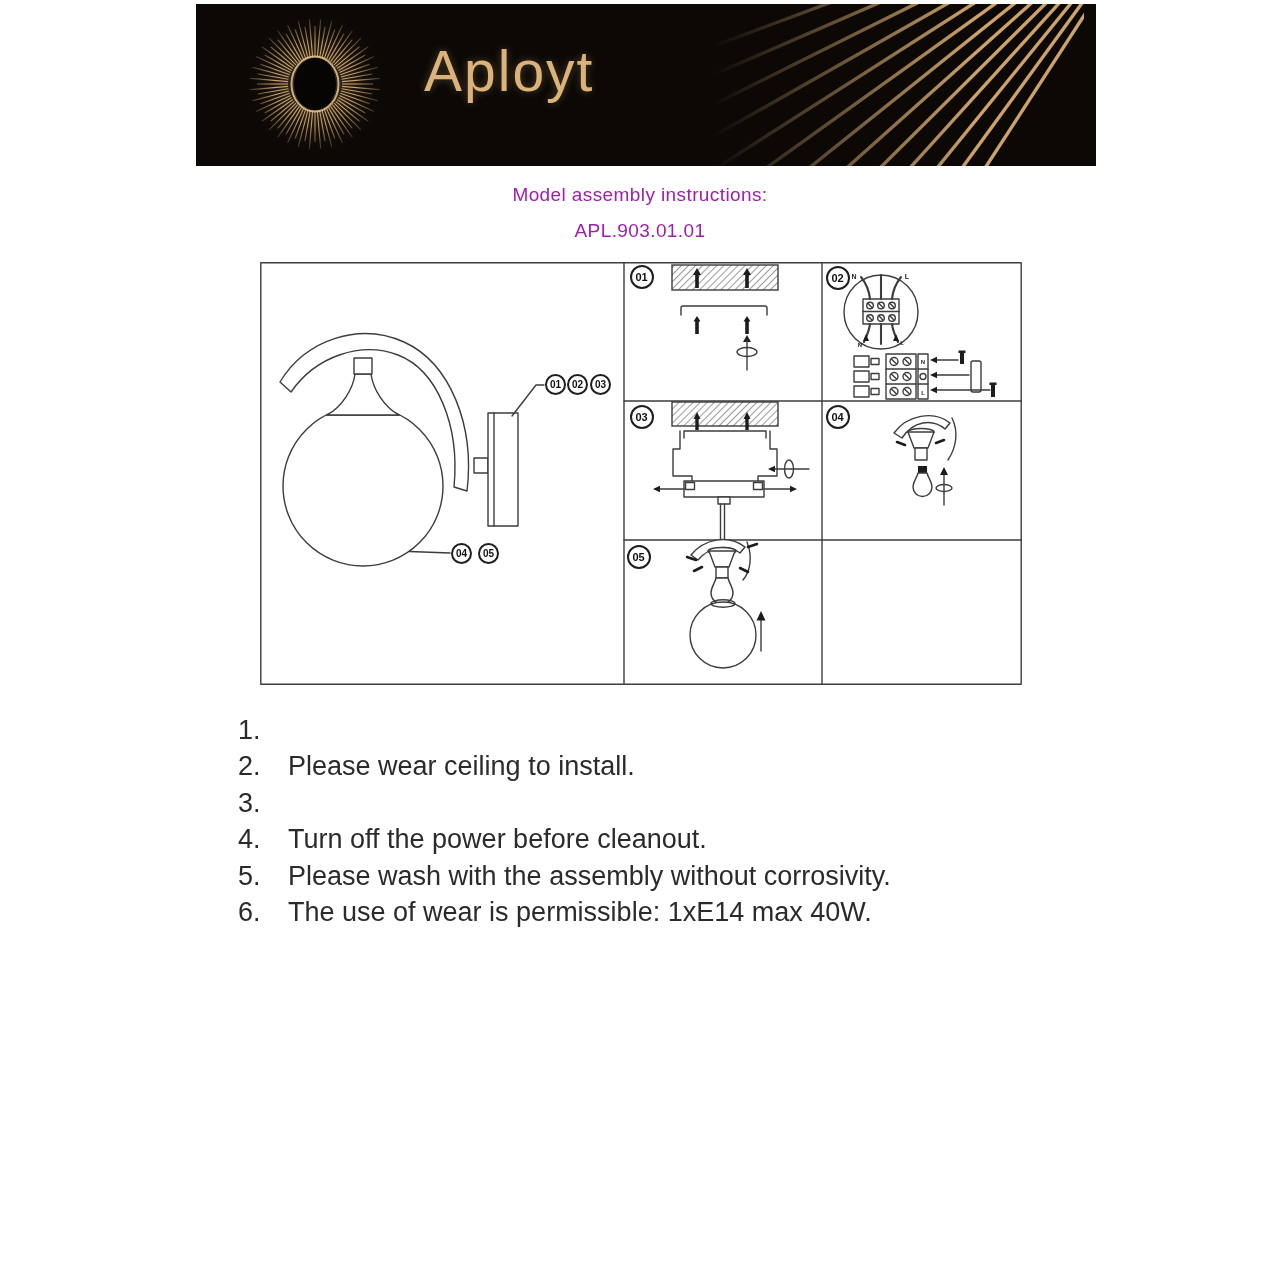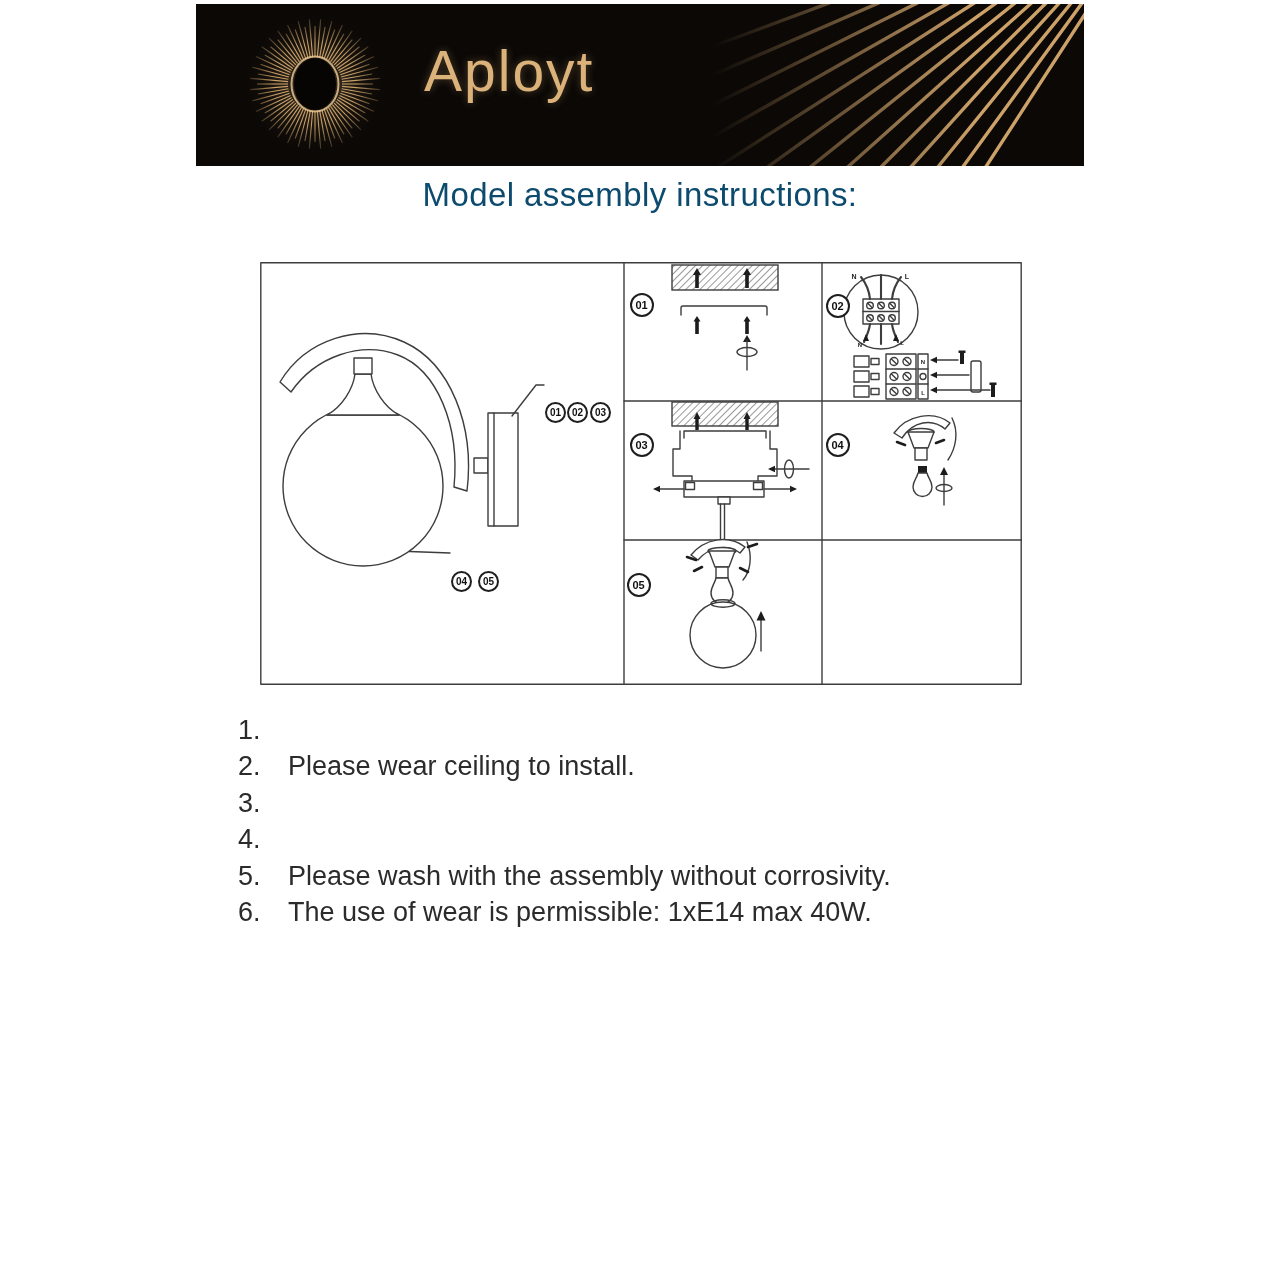--- a/index.html
+++ b/index.html
@@ -5,46 +5,46 @@
   html,body{margin:0;padding:0;background:#ffffff;}
   .page{position:relative;width:1280px;height:1280px;background:#ffffff;overflow:hidden;
         font-family:"Liberation Sans",sans-serif;color:#2d2d2d;}
   
   .banner{position:absolute;left:196px;top:4px;width:888px;height:162px;background:#0B0806;overflow:hidden;}
   .banner svg{position:absolute;left:0;top:0;}
   .brand{position:absolute;left:228px;top:34px;font-size:57px;font-weight:400;letter-spacing:2px;
          color:#DCB27B;text-shadow:0 0 9px rgba(222,178,116,.35);}
   
   .titles{position:absolute;left:0;top:177px;width:1280px;text-align:center;
-          font-size:33px;line-height:36px;letter-spacing:.4px;color:#0c4a6e;}
+          font-size:19px;line-height:36px;letter-spacing:.4px;color:#a21caf;}
   
   .diagram{position:absolute;left:260px;top:262px;width:762px;height:423px;}
   .diagram svg{position:absolute;left:0;top:0;}
   .ln{stroke:#3d3d3d;stroke-width:1.4;fill:none;stroke-linecap:round;stroke-linejoin:round;}
   .fw{fill:#ffffff;}
   .blk{fill:#1c1c1c;stroke:none;}
   .tick{stroke:#1c1c1c;stroke-width:2.6;stroke-linecap:round;}
   .wire{stroke:#3d3d3d;stroke-width:2.1;fill:none;stroke-linecap:round;}
   svg text.lbl{font-family:"Liberation Sans",sans-serif;font-size:7px;font-weight:700;fill:#1c1c1c;text-anchor:middle;}
   svg text.lbs{font-family:"Liberation Sans",sans-serif;font-size:6px;font-weight:700;fill:#1c1c1c;text-anchor:middle;}
   .badge{position:absolute;border:2.4px solid #1e1e1e;border-radius:50%;background:#fff;
-         display:flex;align-items:center;justify-content:center;font-weight:700;color:#111;box-sizing:content-box;margin-top:28px;}
+         display:flex;align-items:center;justify-content:center;font-weight:700;color:#111;box-sizing:content-box;}
   .co{width:17px;height:17px;font-size:10px;}
   .pl{width:20px;height:20px;font-size:11px;}
   
   .instructions{position:absolute;left:238px;top:712px;font-size:27px;line-height:36.4px;color:#2b2b2b;}
   .instr{display:flex;white-space:nowrap;}
   .instr .num{width:50px;flex:0 0 50px;}
 </style>
 </head>
 <body>
 
 <div class="page">
 
-  <div class="banner" style="background: rgb(11, 8, 6);">
+  <div class="banner" style="background: rgb(11, 8, 6); padding-left: 12px;">
     <svg id="banner-decor" width="888" height="162" viewBox="0 0 888 162">
       <defs>
         <radialGradient id="sunglow" cx="50%" cy="50%" r="50%">
           <stop offset="0%" stop-color="#E9C48A" stop-opacity=".28"></stop>
           <stop offset="60%" stop-color="#E9C48A" stop-opacity=".06"></stop>
           <stop offset="100%" stop-color="#E9C48A" stop-opacity="0"></stop>
         </radialGradient>
         <radialGradient id="sunfade" cx="50%" cy="50%" r="50%">
           <stop offset="0%" stop-color="#0B0806" stop-opacity="0"></stop>
           <stop offset="55%" stop-color="#0B0806" stop-opacity="0"></stop>
@@ -150,20 +150,21 @@
         </g>
       <circle cx="119" cy="80" r="74" fill="url(#sunfade)"></circle>
       <ellipse cx="119" cy="80" rx="21" ry="26" fill="#070503"></ellipse>
       <ellipse cx="119" cy="80" rx="23.5" ry="27.5" fill="none" stroke="#F0CD96" stroke-width="2" opacity=".8"></ellipse>
     </svg>
     <div class="brand">Aployt</div>
   </div>
 
   <div class="titles">
     <div>Model assembly instructions:</div>
+    <div>APL.903.01.01</div>
   </div>
 
   <div class="diagram">
     <svg width="762" height="423" viewBox="0 0 762 423">
       <defs>
         <pattern id="hat" width="5" height="5" patternUnits="userSpaceOnUse" patternTransform="rotate(45)">
           <line x1="0" y1="0" x2="0" y2="5" stroke="#777" stroke-width="1.5"></line>
         </pattern>
       </defs>
 
@@ -358,20 +359,21 @@
       </div>
     <div class="instr">
         <span class="num">2.</span>
         <span>Please wear ceiling to install.</span>
       </div>
     <div class="instr">
         <span class="num">3.</span>
       </div>
     <div class="instr">
         <span class="num">4.</span>
+        <span>Turn off the power before cleanout.</span>
       </div>
     <div class="instr">
         <span class="num">5.</span>
         <span>Please wash with the assembly without corrosivity.</span>
       </div>
     <div class="instr">
         <span class="num">6.</span>
         <span>The use of wear is permissible: 1xE14 max 40W.</span>
       </div>
   </div>

